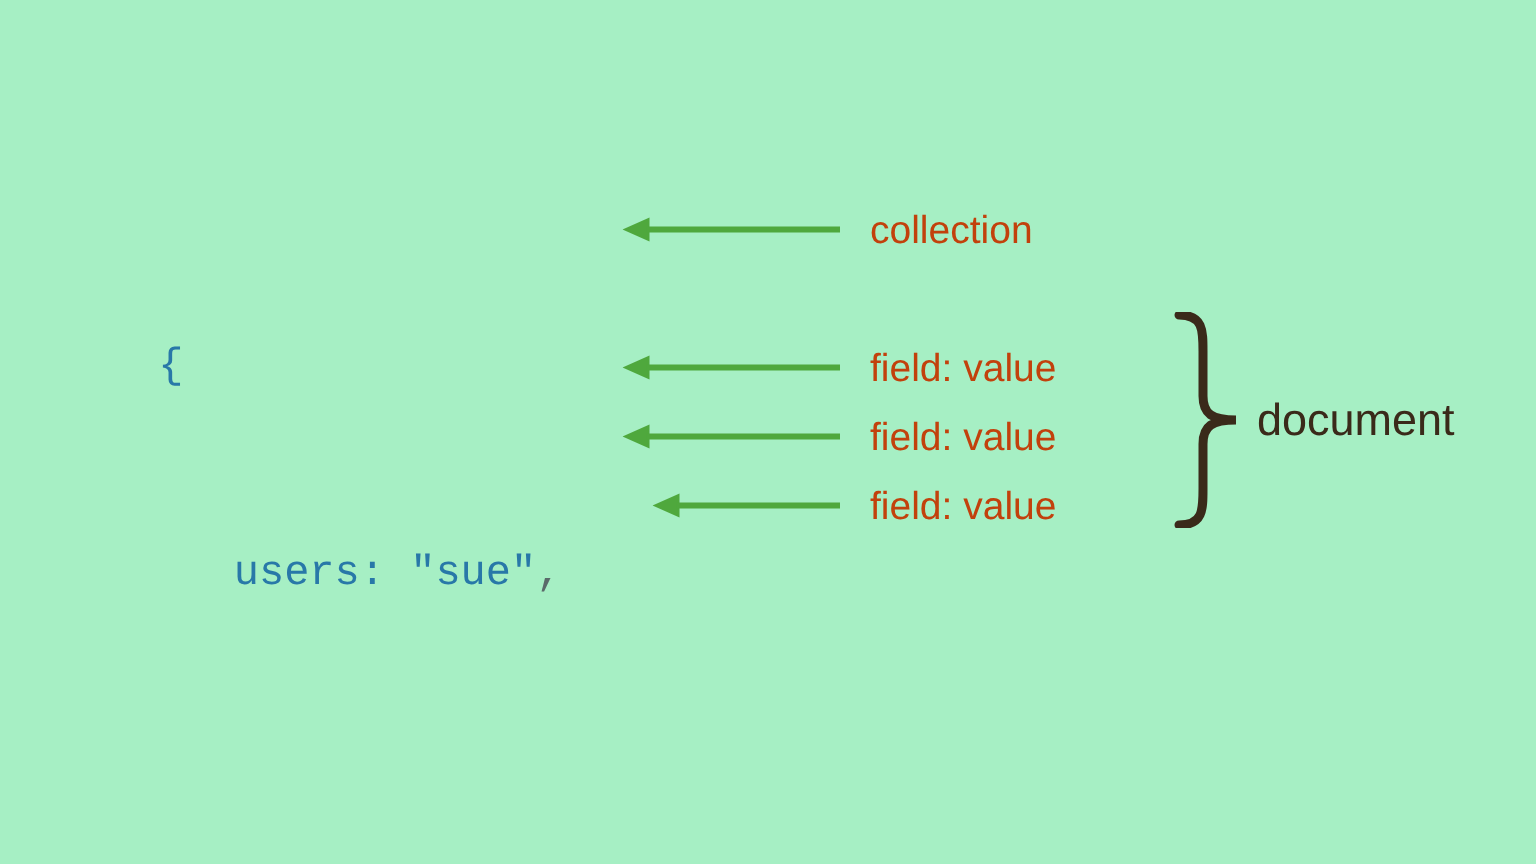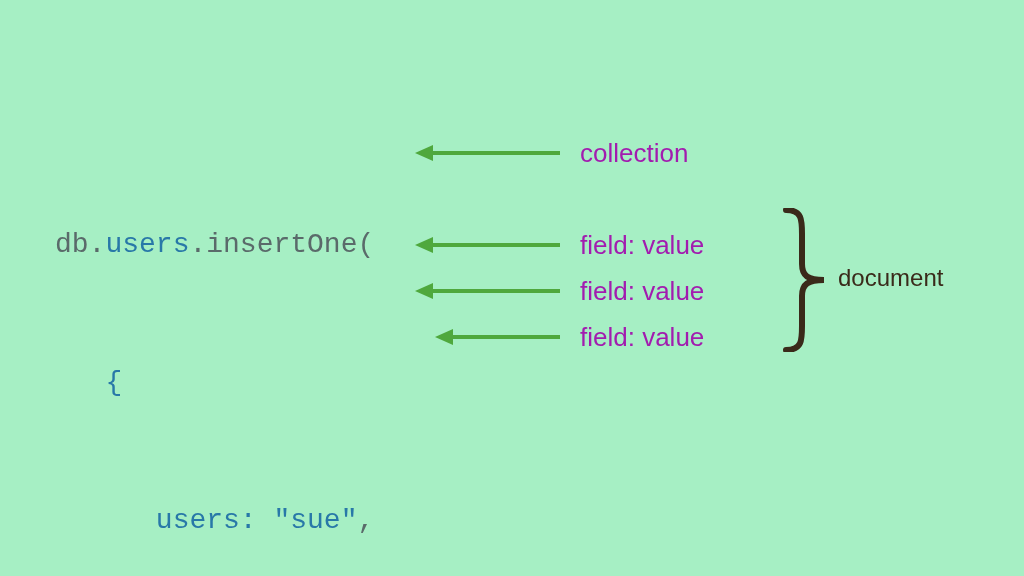--- a/index.html
+++ b/index.html
@@ -21,43 +21,42 @@
     .t-blue { color: #2878a8; }
     .arrow {
       position: absolute;
       height: 20px;
     }
     .arrow svg { display: block; }
     .label {
       position: absolute;
       font-family: -apple-system, BlinkMacSystemFont, "Segoe UI", Helvetica, Arial, sans-serif;
       font-size: 26px;
-      color: #a21caf;
+      color: #c2410c;
     }
     .brace {
       position: absolute;
       left: 780px;
       top: 208px;
       width: 50px;
       height: 144px;
     }
     .doc-label {
       position: absolute;
       left: 838px;
       top: 264px;
       font-family: -apple-system, BlinkMacSystemFont, "Segoe UI", Helvetica, Arial, sans-serif;
-      font-size: 24px;
+      font-size: 30px;
       color: #3a2a1a;
     }
   </style>
 </head>
 <body>
 
 <div class="code">
-  <div><span class="t-gray">db</span><span class="t-gray">.</span><span class="t-blue">users</span><span class="t-gray">.</span><span class="t-gray">insertOne</span><span class="t-gray">(</span></div>
   <div class="t-blue">   <span>{</span></div>
   <div>      <span class="t-blue">users</span><span class="t-blue">: </span><span class="t-blue">"sue"</span><span class="t-gray">,</span></div>
   
   
   
   
 </div>
 
 <div class="arrow" style="left:415px; top:143px; width:145px;">
   <svg width="145" height="20" viewBox="0 0 145 20">

